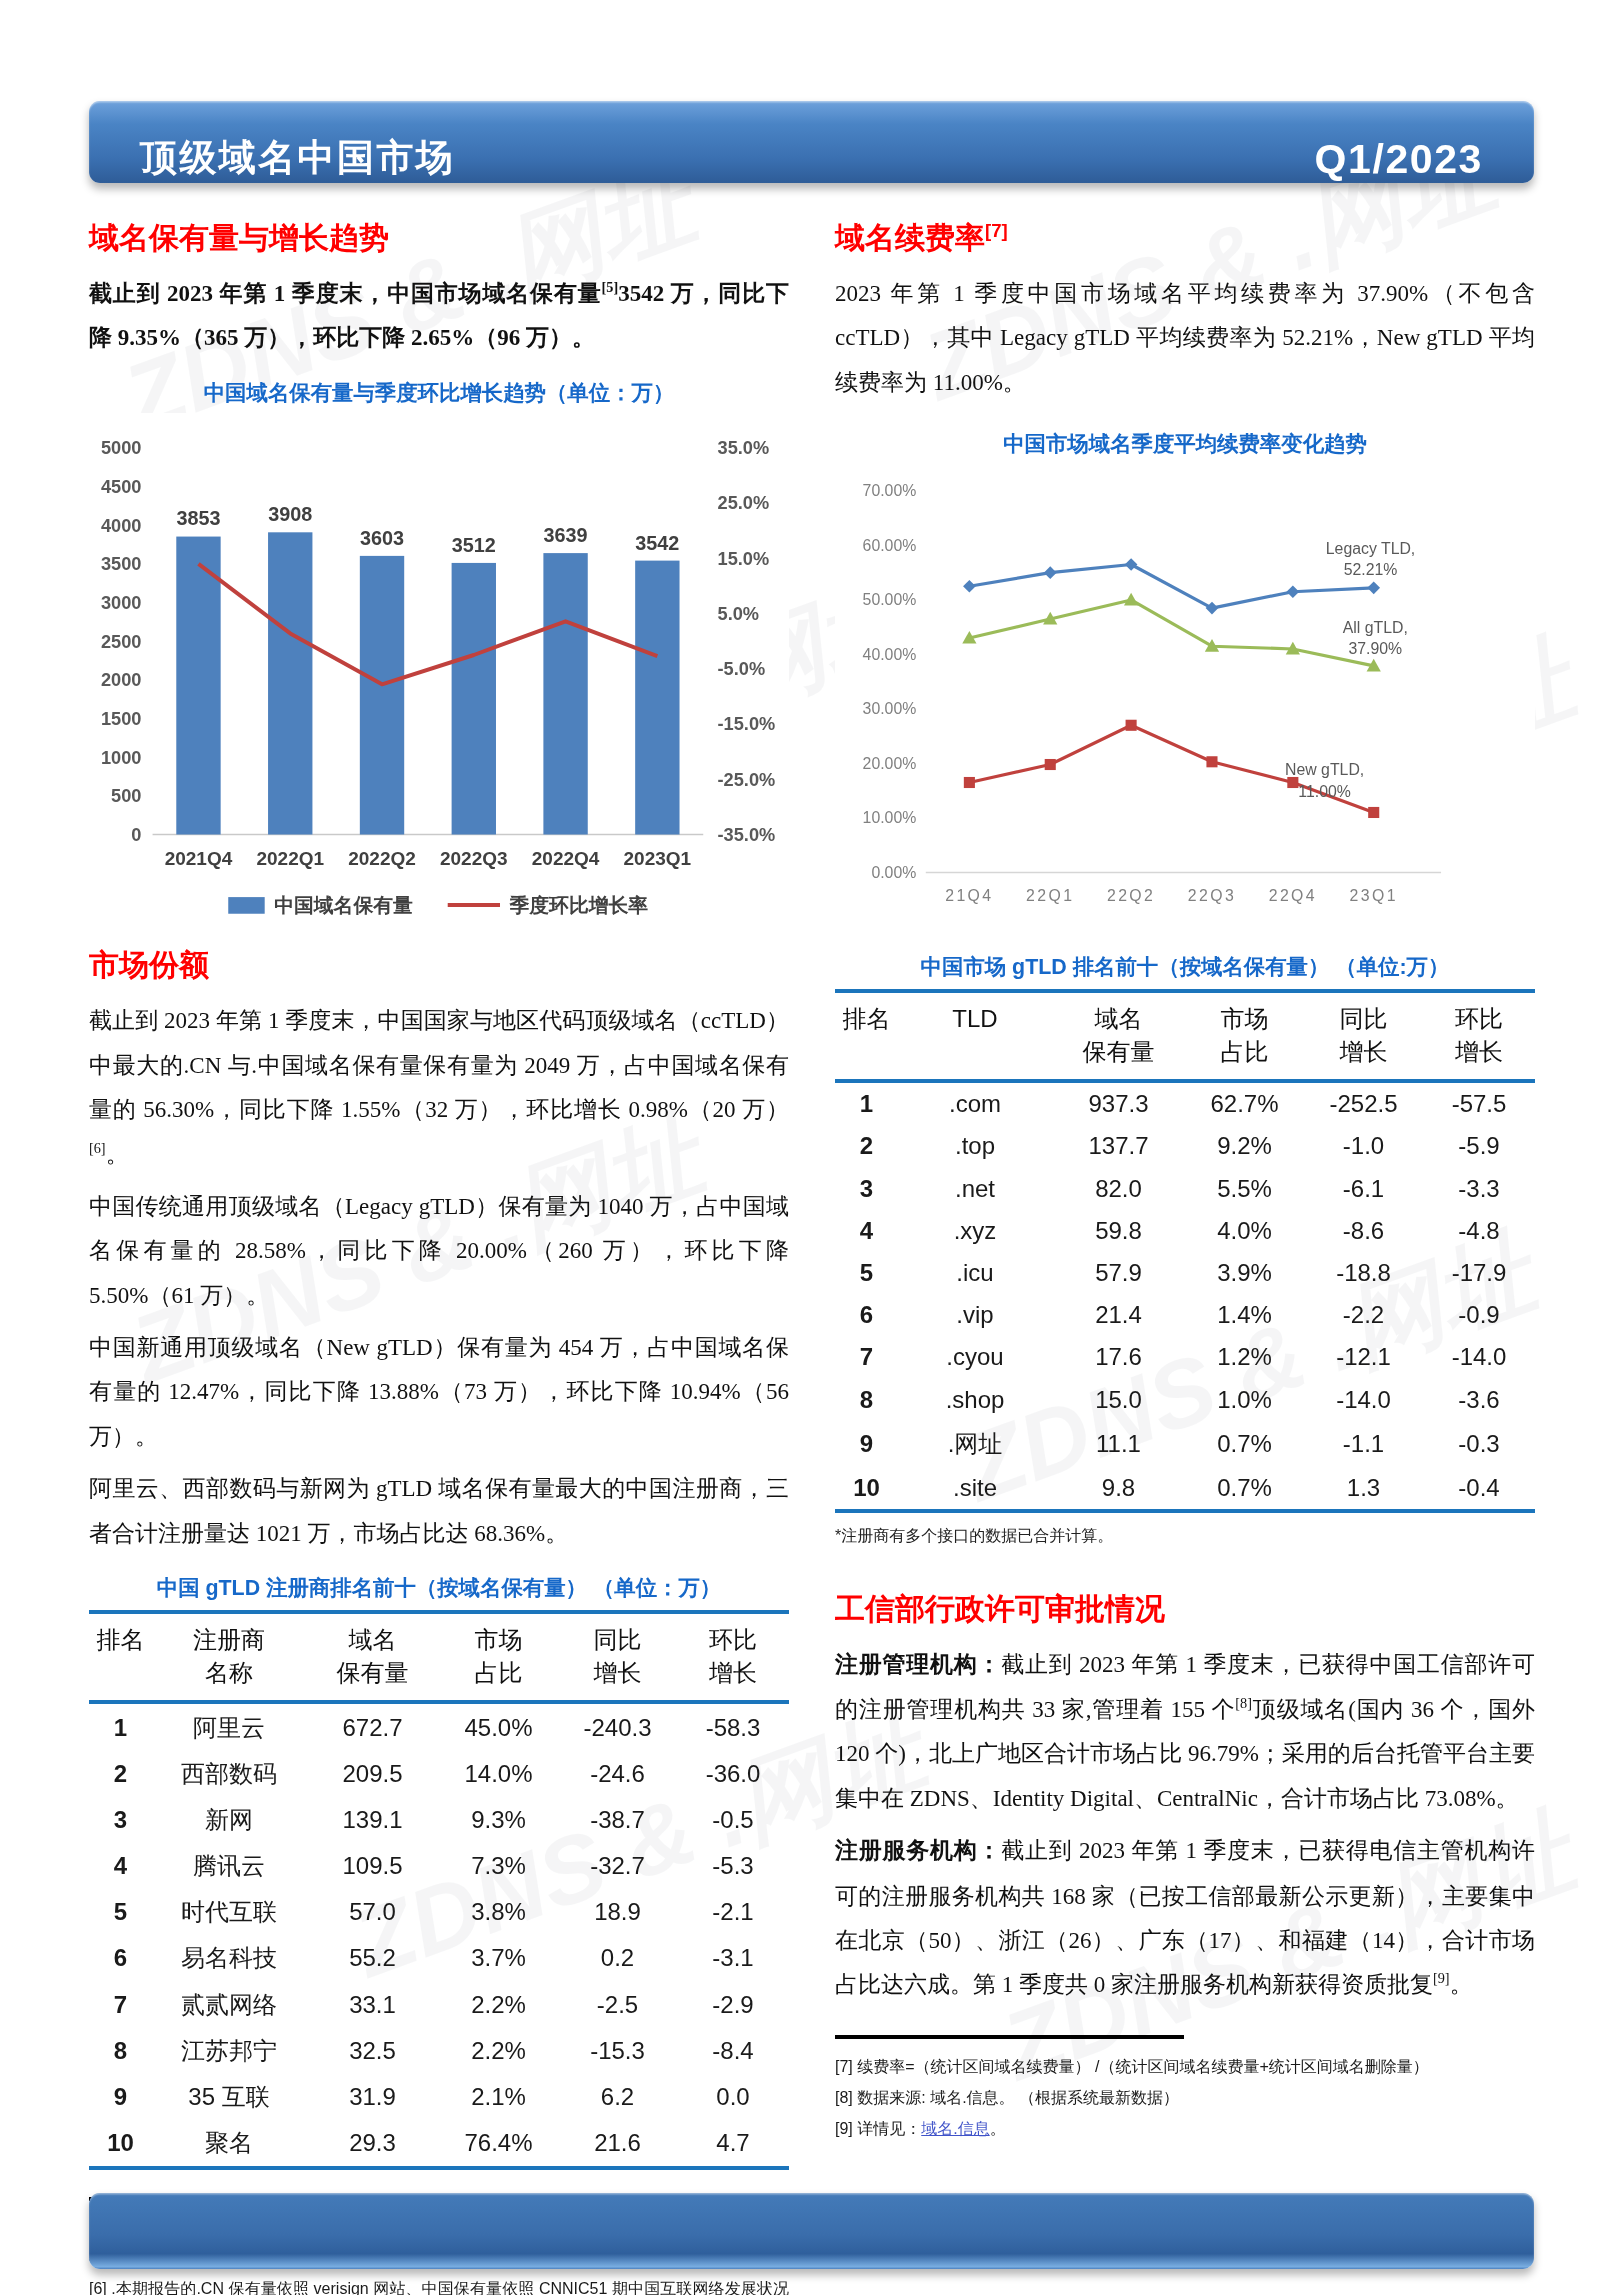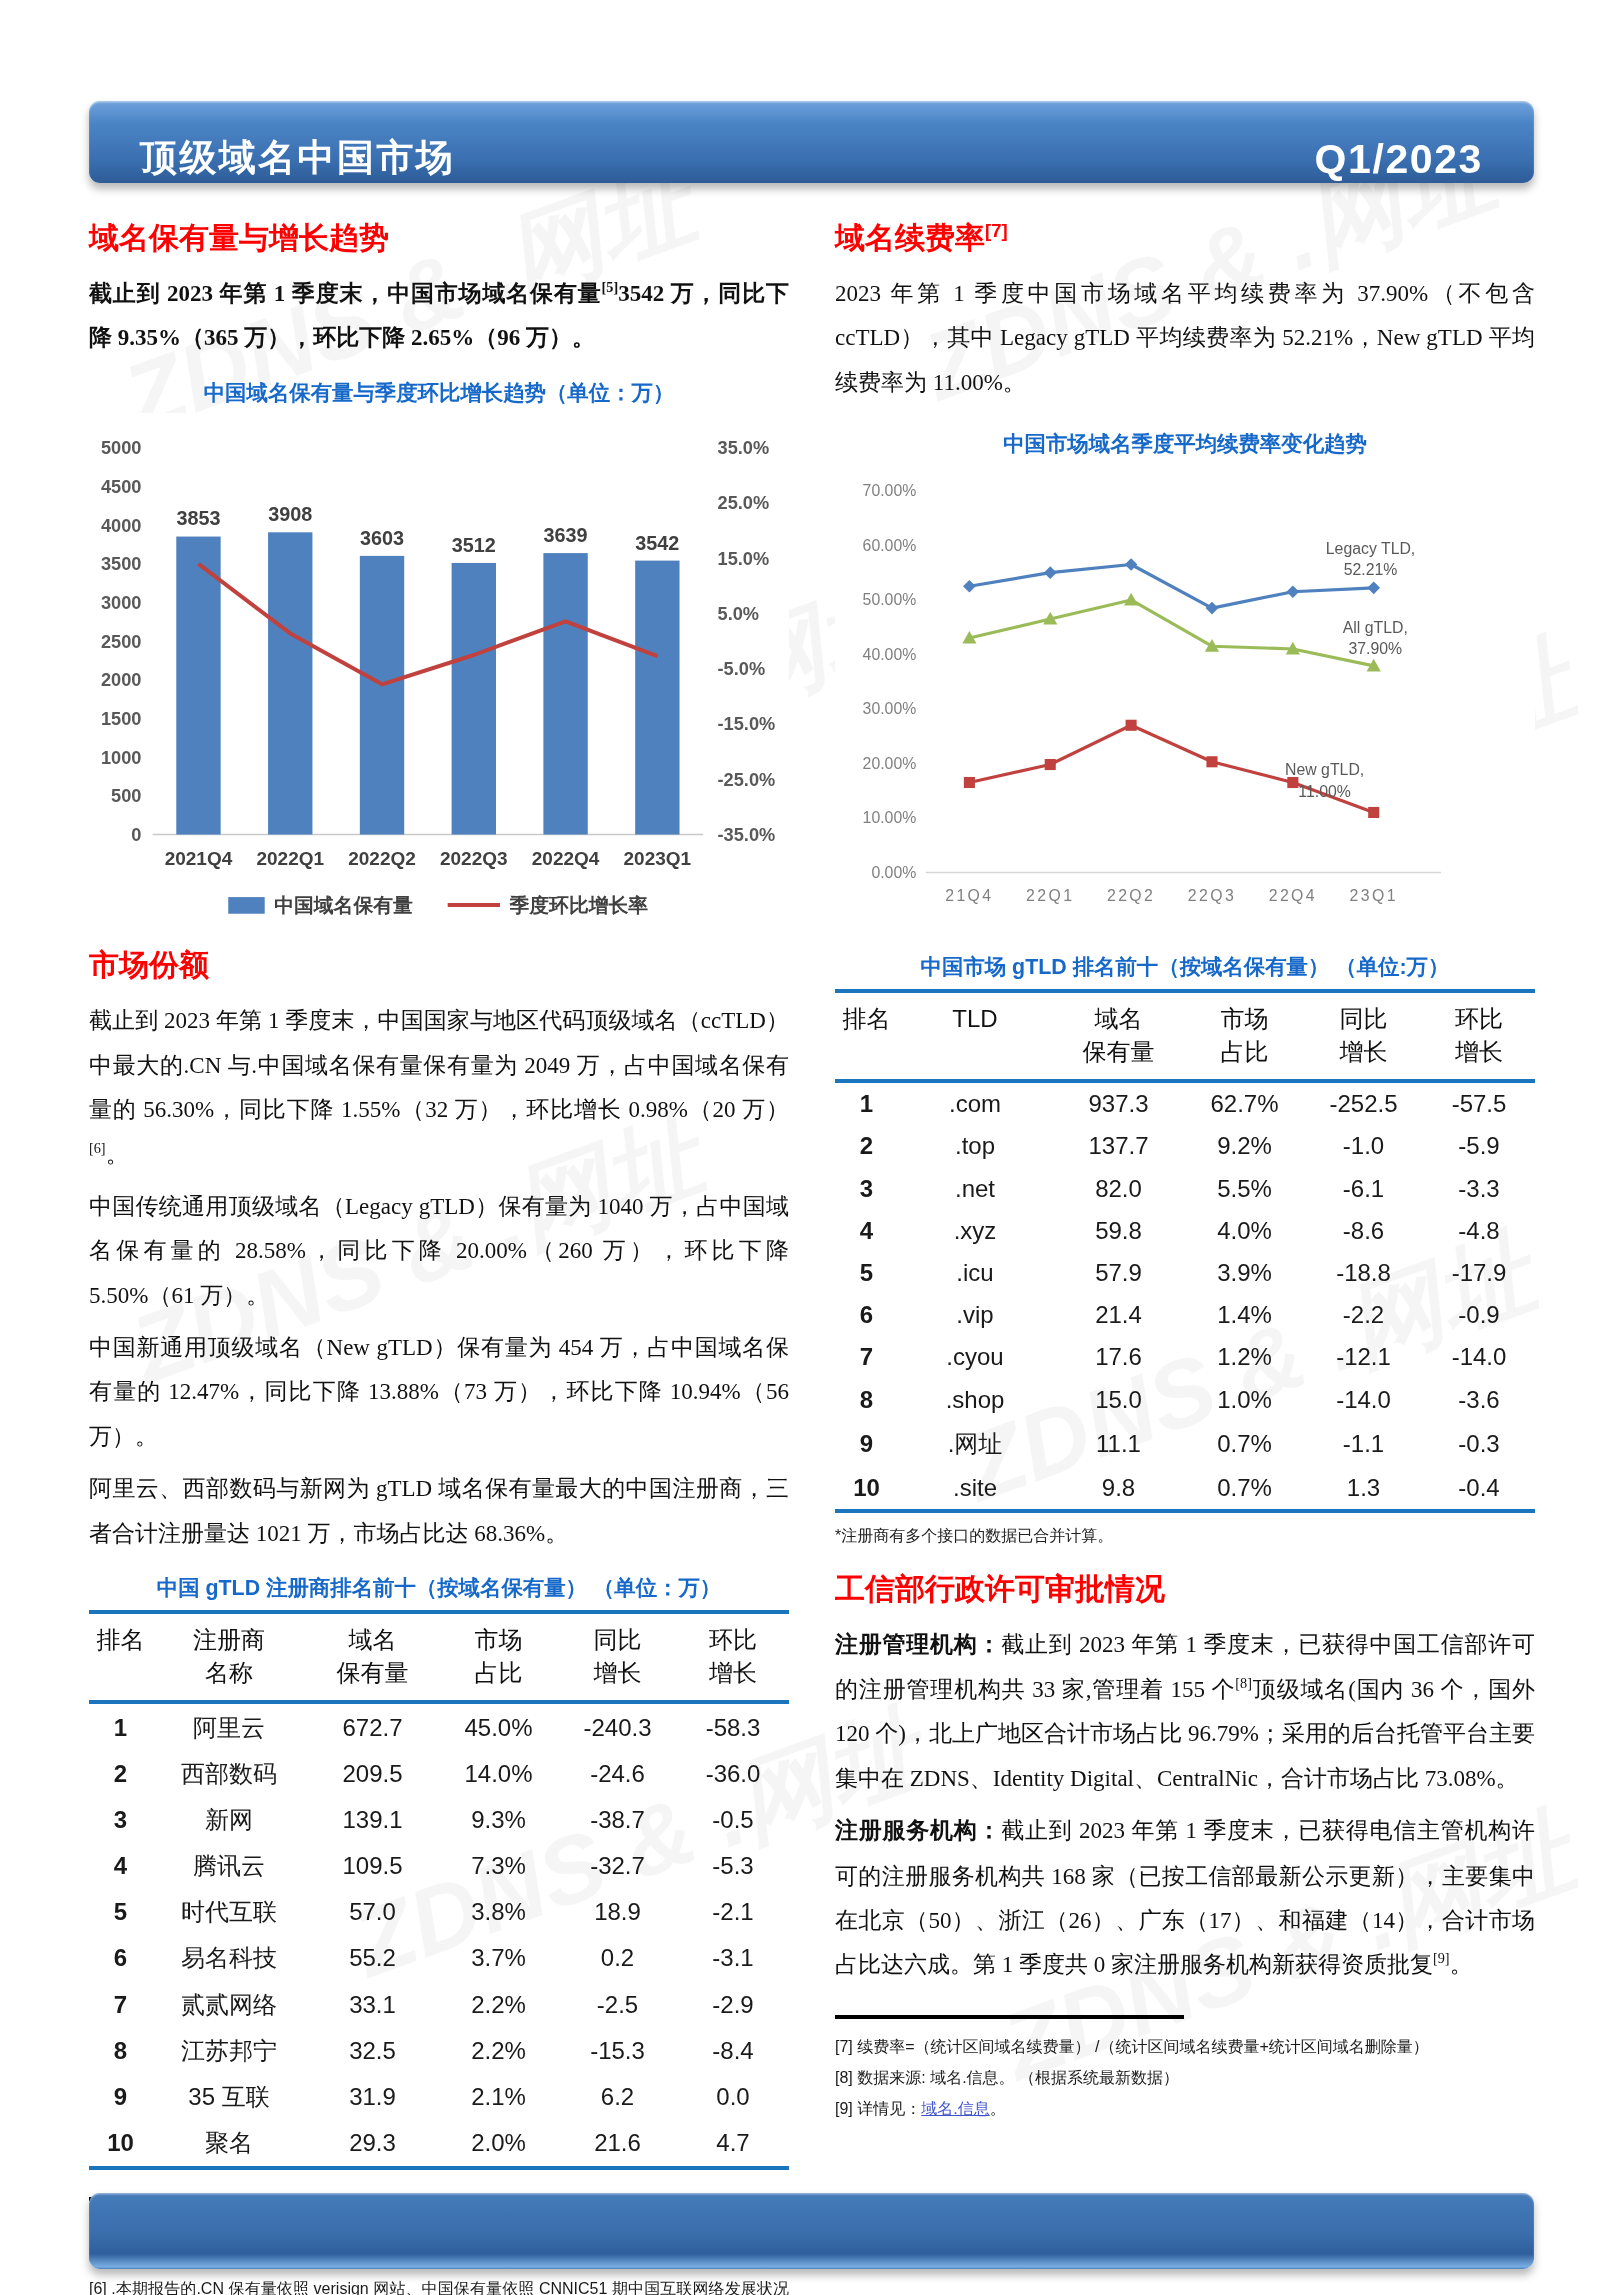--- a/index.html
+++ b/index.html
@@ -236,21 +236,21 @@
               <td>35 互联</td>
               <td>31.9</td>
               <td>2.1%</td>
               <td>6.2</td>
               <td>0.0</td>
             </tr>
             <tr>
               <td class="rank">10</td>
               <td>聚名</td>
               <td>29.3</td>
-              <td>2.0%</td>
+              <td>76.4%</td>
               <td>21.6</td>
               <td>4.7</td>
             </tr>
           </tbody>
         </table>
 
       <div class="fn-sep"></div>
       <p class="footnote">[5] 包括.CN 与.中国域名注册量，以及通过中国注册商注册的 gTLD 域名(gTLD 已扣除相关测试数据与注册局自注册保留的域名)。</p>
       <p class="footnote">[6] .本期报告的.CN 保有量依照 verisign 网站、中国保有量依照 CNNIC51 期中国互联网络发展状况统计报告；上期的.CN 保有量、.中国保有量依照 CNNIC51 期中国互联网络发展状况统计报告。</p>
     </div>
@@ -412,21 +412,21 @@
               <td>.site</td>
               <td>9.8</td>
               <td>0.7%</td>
               <td>1.3</td>
               <td>-0.4</td>
             </tr>
           </tbody>
         </table>
       <p class="table-note">*注册商有多个接口的数据已合并计算。</p>
 
-      <h2 class="sec" style="margin-top:24px;font-family:Liberation Serif, serif;">工信部行政许可审批情况</h2>
+      <h2 class="sec" style="margin-top:44px;font-family:Liberation Serif, serif;">工信部行政许可审批情况</h2>
       <p class="body"><span class="lead">注册管理机构：</span><span>截止到 2023 年第 1 季度末，已获得中国工信部许可的注册管理机构共 33 家,管理着 155 个</span><sup>[8]</sup><span>顶级域名(国内 36 个，国外 120 个)，北上广地区合计市场占比 96.79%；采用的后台托管平台主要集中在 ZDNS、Identity Digital、CentralNic，合计市场占比 73.08%。</span></p>
       <p class="body"><span class="lead">注册服务机构：</span><span>截止到 2023 年第 1 季度末，已获得电信主管机构许可的注册服务机构共 168 家（已按工信部最新公示更新），主要集中在北京（50）、浙江（26）、广东（17）、和福建（14），合计市场占比达六成。第 1 季度共 0 家注册服务机构新获得资质批复</span><sup>[9]</sup><span>。</span></p>
 
       <div class="fn-sep"></div>
       <p class="footnote">[7] 续费率=（统计区间域名续费量） /（统计区间域名续费量+统计区间域名删除量）</p>
       <p class="footnote">[8] 数据来源: 域名.信息。 （根据系统最新数据）</p>
       <p class="footnote"><span>[9] 详情见：</span><a href="#" class="fn-link">域名.信息</a><span>。</span></p>
     </div>
   </div>
 

